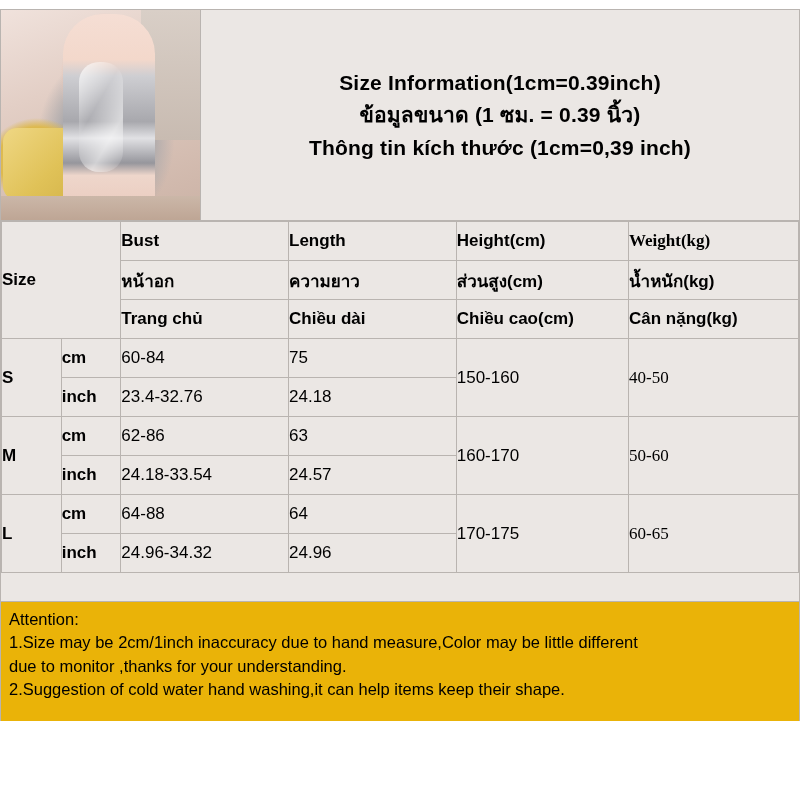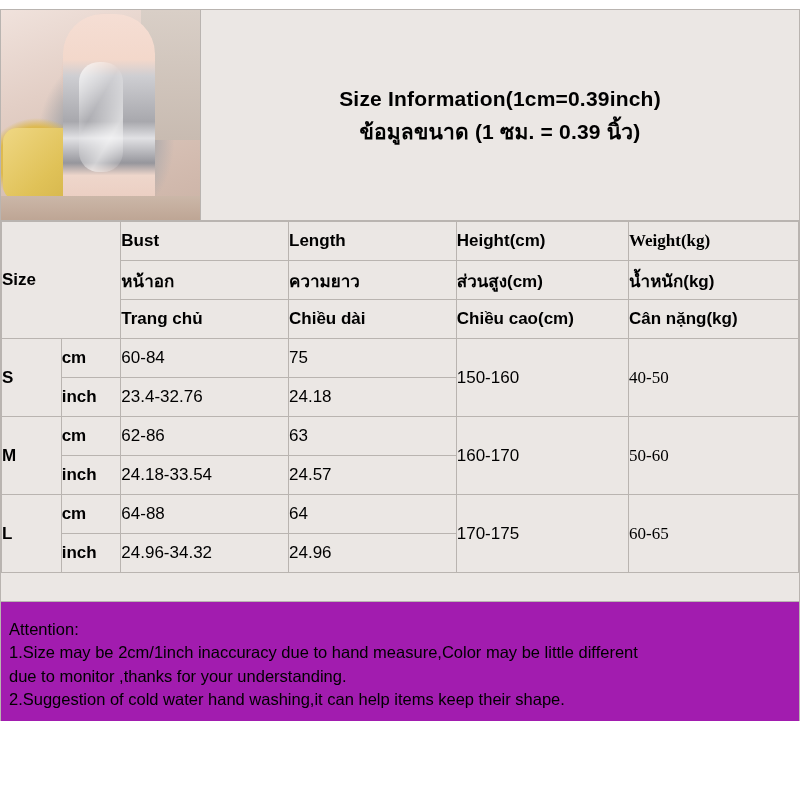--- a/index.html
+++ b/index.html
@@ -165,22 +165,22 @@
   .val { font-size: 17px; }
 
   
   .attention {
     position: absolute;
     left: 0;
     top: 591px;
     width: 798px;
     height: 120px;
     box-sizing: border-box;
-    padding: 16px 8px 0 8px;
-    background: #a21caf;
+    padding: 6px 8px 0 8px;
+    background: #eab308;
     border-top: 1px solid #b9b4b0;
   }
   .attention p {
     margin: 0;
     font-size: 16.5px;
     line-height: 1.42;
     color: #000;
   }
 </style>
 </head>
@@ -195,20 +195,21 @@
           <div class="couch"></div>
           <div class="pillow"></div>
           <div class="figure"></div>
           <div class="sheen"></div>
           <div class="floor"></div>
         </div>
       </div>
       <div class="title-cell">
         <div class="title-line">Size Information(1cm=0.39inch)</div>
         <div class="title-line">ข้อมูลขนาด (1 ซม. = 0.39 นิ้ว)</div>
+        <div class="title-line">Thông tin kích thước (1cm=0,39 inch)</div>
       </div>
     </div>
 
     <table class="size-table">
       <tbody>
         <tr>
           <td class="col-size size-word" rowspan="3" colspan="2">Size</td>
           <td class="col-bust hdr">Bust</td>
           <td class="col-length hdr">Length</td>
           <td class="col-height hdr">Height(cm)</td>

